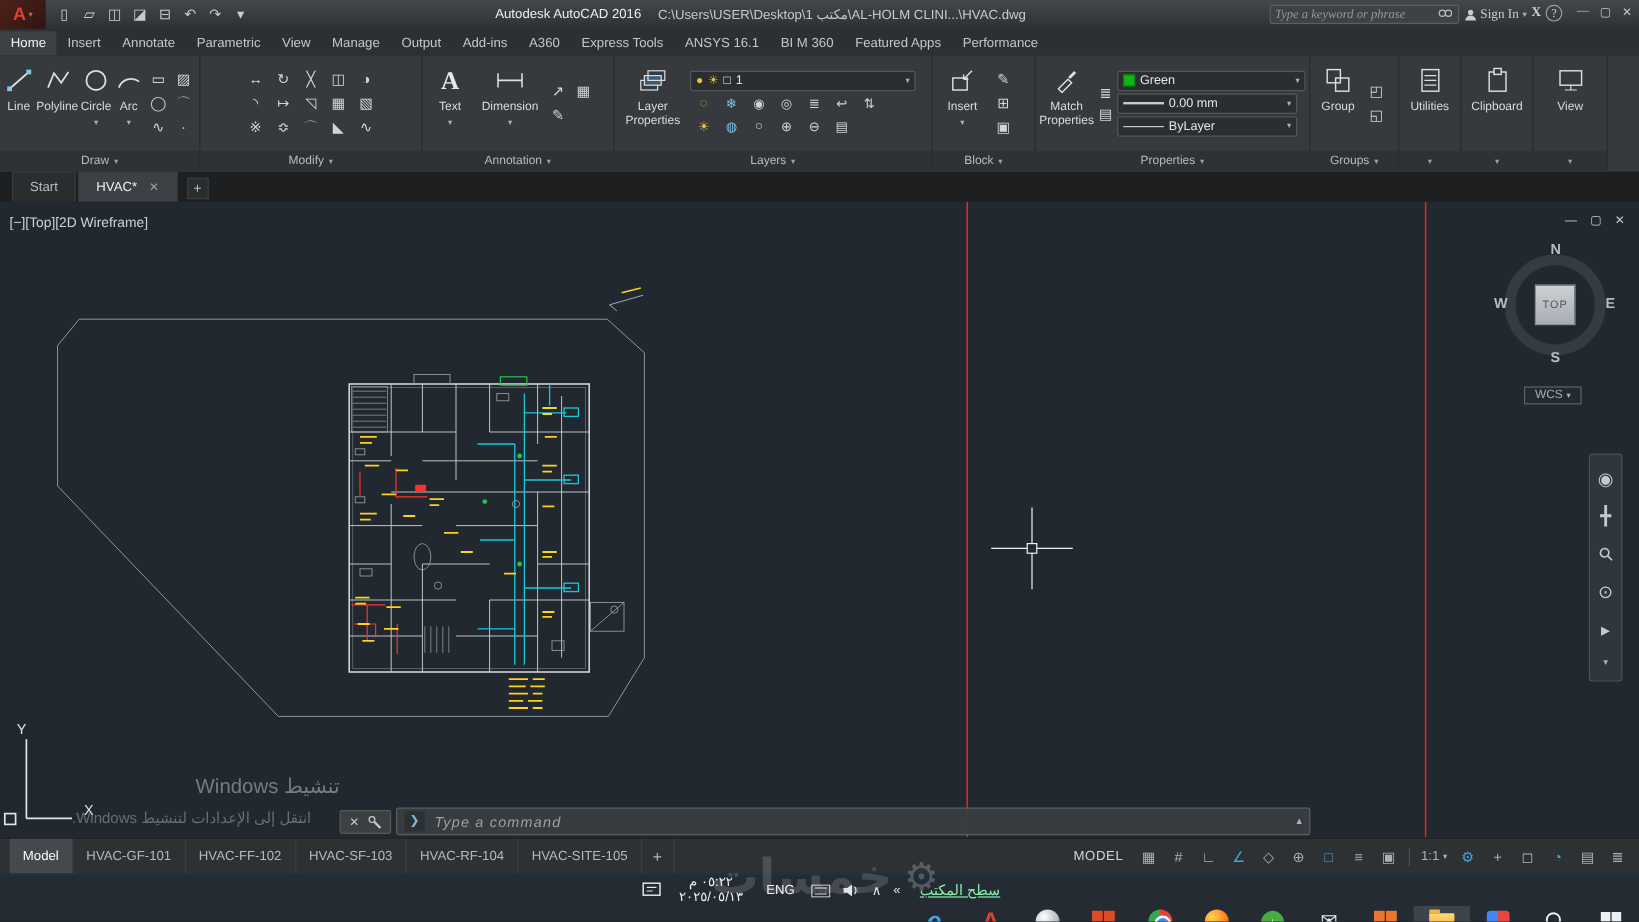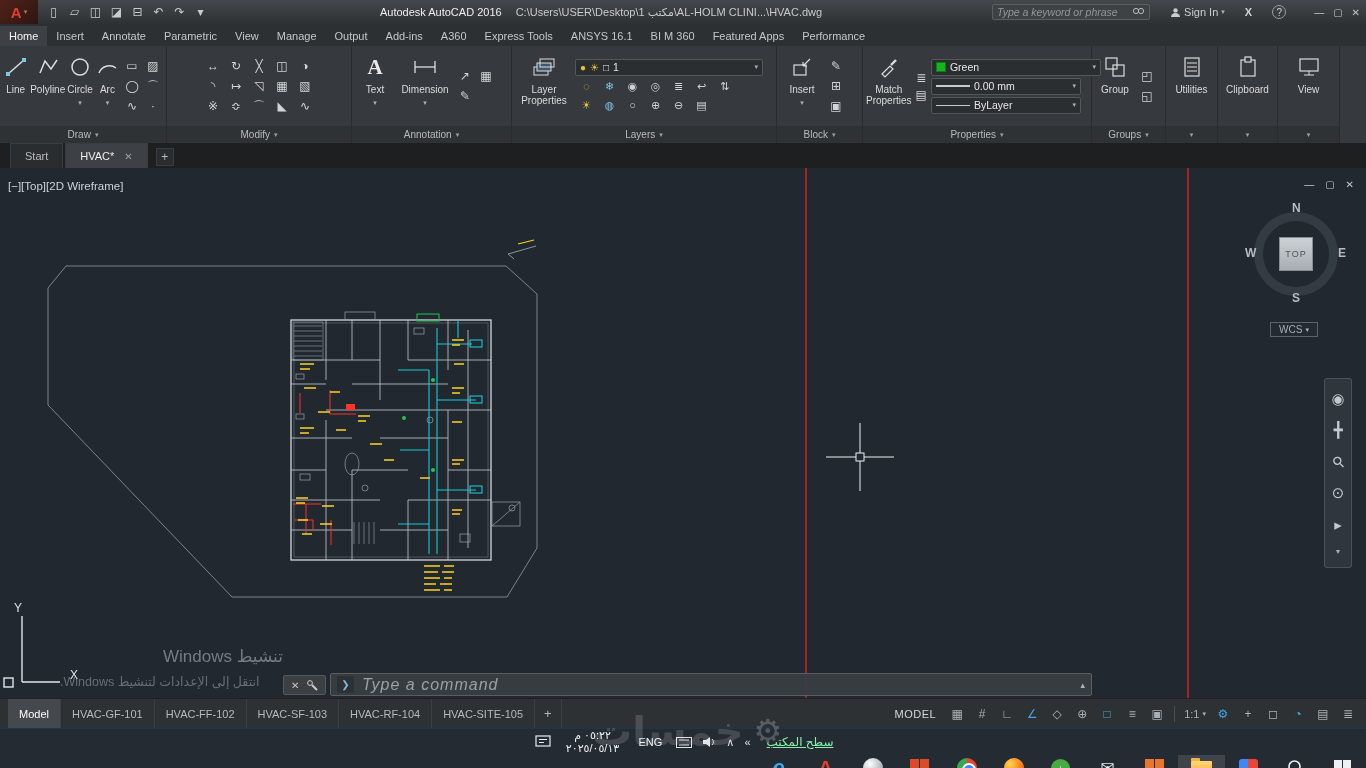--- a/index.html
+++ b/index.html
@@ -13,21 +13,21 @@
     color:#d8dadc;font-size:11px;z-index:40;}
   .acad-logo{width:38px;height:24px;display:flex;align-items:center;justify-content:center;
     background:linear-gradient(135deg,#50221a,#2d1512);color:#e0412f;font-weight:bold;font-size:15px;gap:2px;}
   .logo-caret{font-size:7px;color:#b9763f;}
   .qat{display:flex;align-items:center;gap:2px;margin-left:6px;}
   .qicon{width:19px;height:18px;display:flex;align-items:center;justify-content:center;
     color:#c9cccf;font-size:12px;border-radius:2px;}
   .title-center{flex:1;display:flex;justify-content:center;gap:14px;white-space:nowrap;overflow:hidden;}
   .app-title{color:#eceeef;}
   .doc-path{color:#c7cacd;}
-  .tb-right{display:flex;align-items:center;gap:20px;margin-right:6px;}
+  .tb-right{display:flex;gap:4px;margin-right:6px;font-family:Liberation Serif, serif;}
   .search-box{width:158px;height:16px;background:#3f4245;border:1px solid #5a5e61;border-radius:2px;
     display:flex;align-items:center;padding:0 4px;gap:4px;}
   .search-ph{flex:1;font-style:italic;color:#93979a;font-size:10.5px;white-space:nowrap;overflow:hidden;}
   .tb-ic{color:#c9cdd0;font-size:11px;display:flex;align-items:center;gap:3px;}
   .tb-x{color:#cfd3d6;font-weight:bold;}
   .tb-help{width:14px;height:14px;border:1px solid #9b9fa2;border-radius:50%;display:flex;
     align-items:center;justify-content:center;font-size:10px;color:#cfd3d6;}
   .win-ctl{display:flex;gap:9px;margin-left:8px;color:#c4c8cb;font-size:10px;}
   .caret{font-size:7px;color:#aeb2b5;}
 
@@ -107,21 +107,21 @@
     direction:rtl;z-index:2;}
   .wm2{position:absolute;left:60px;top:506px;font-size:12.5px;color:rgba(173,178,183,0.50);
     direction:rtl;z-index:2;}
   .cmd-side{position:absolute;left:283px;top:507px;height:20px;display:flex;align-items:center;gap:7px;
     background:#3c4043;border:1px solid #55585c;border-radius:2px;padding:0 7px;z-index:5;color:#c6cacd;font-size:10px;}
   .cmd-bar{position:absolute;left:330px;top:505px;width:762px;height:23px;
     background:rgba(57,61,65,0.95);border:1px solid #5a5e62;border-radius:2px;
     display:flex;align-items:center;padding:0 6px;gap:8px;z-index:5;}
   .cmd-chip{width:17px;height:17px;background:#2e3134;border:1px solid #505採457;border-radius:2px;
     color:#7fb8e0;font-size:10px;display:flex;align-items:center;justify-content:center;}
-  .cmd-ph{flex:1;font-style:italic;color:#9aa0a4;font-size:16px;letter-spacing:1px;}
+  .cmd-ph{flex:1;font-style:italic;color:#9aa0a4;font-size:12px;letter-spacing:1px;}
   .cmd-up{color:#aeb3b7;font-size:9px;}
 
   
   .statusrow{position:absolute;top:698px;left:0;width:1366px;height:30px;background:#2e3134;
     border-top:1px solid #1f2123;display:flex;align-items:stretch;z-index:40;}
   .layout-tabs{display:flex;align-items:stretch;padding-left:8px;}
   .ltab{display:flex;align-items:center;padding:0 11px;font-size:11px;color:#b5b9bc;
     border-right:1px solid #3c3f42;white-space:nowrap;}
   .ltab.active{background:#45494d;color:#fdfdfe;}
   .ltab.plus{padding:0 9px;font-size:13px;}
@@ -430,21 +430,21 @@
                 <line x1="13" y1="9" x2="18" y2="4" stroke-width="2.4"></line>
               </svg>
             </span>
           <span>Match Properties</span>
         </div>
         <div class="mini-col">
           <span class="sicon">≣</span>
           <span class="sicon">▤</span>
         </div>
         <div class="layers-right">
-          <div class="combo" style="width:170px">
+          <div class="combo" style="width:157px">
             <span class="swatch"></span>
             <span>Green</span>
             <span class="cend">▾</span>
           </div>
           <div class="combo" style="width:150px">
             <span class="lw-line"></span>
             <span>0.00 mm</span>
             <span class="cend">▾</span>
           </div>
           <div class="combo" style="width:150px">

